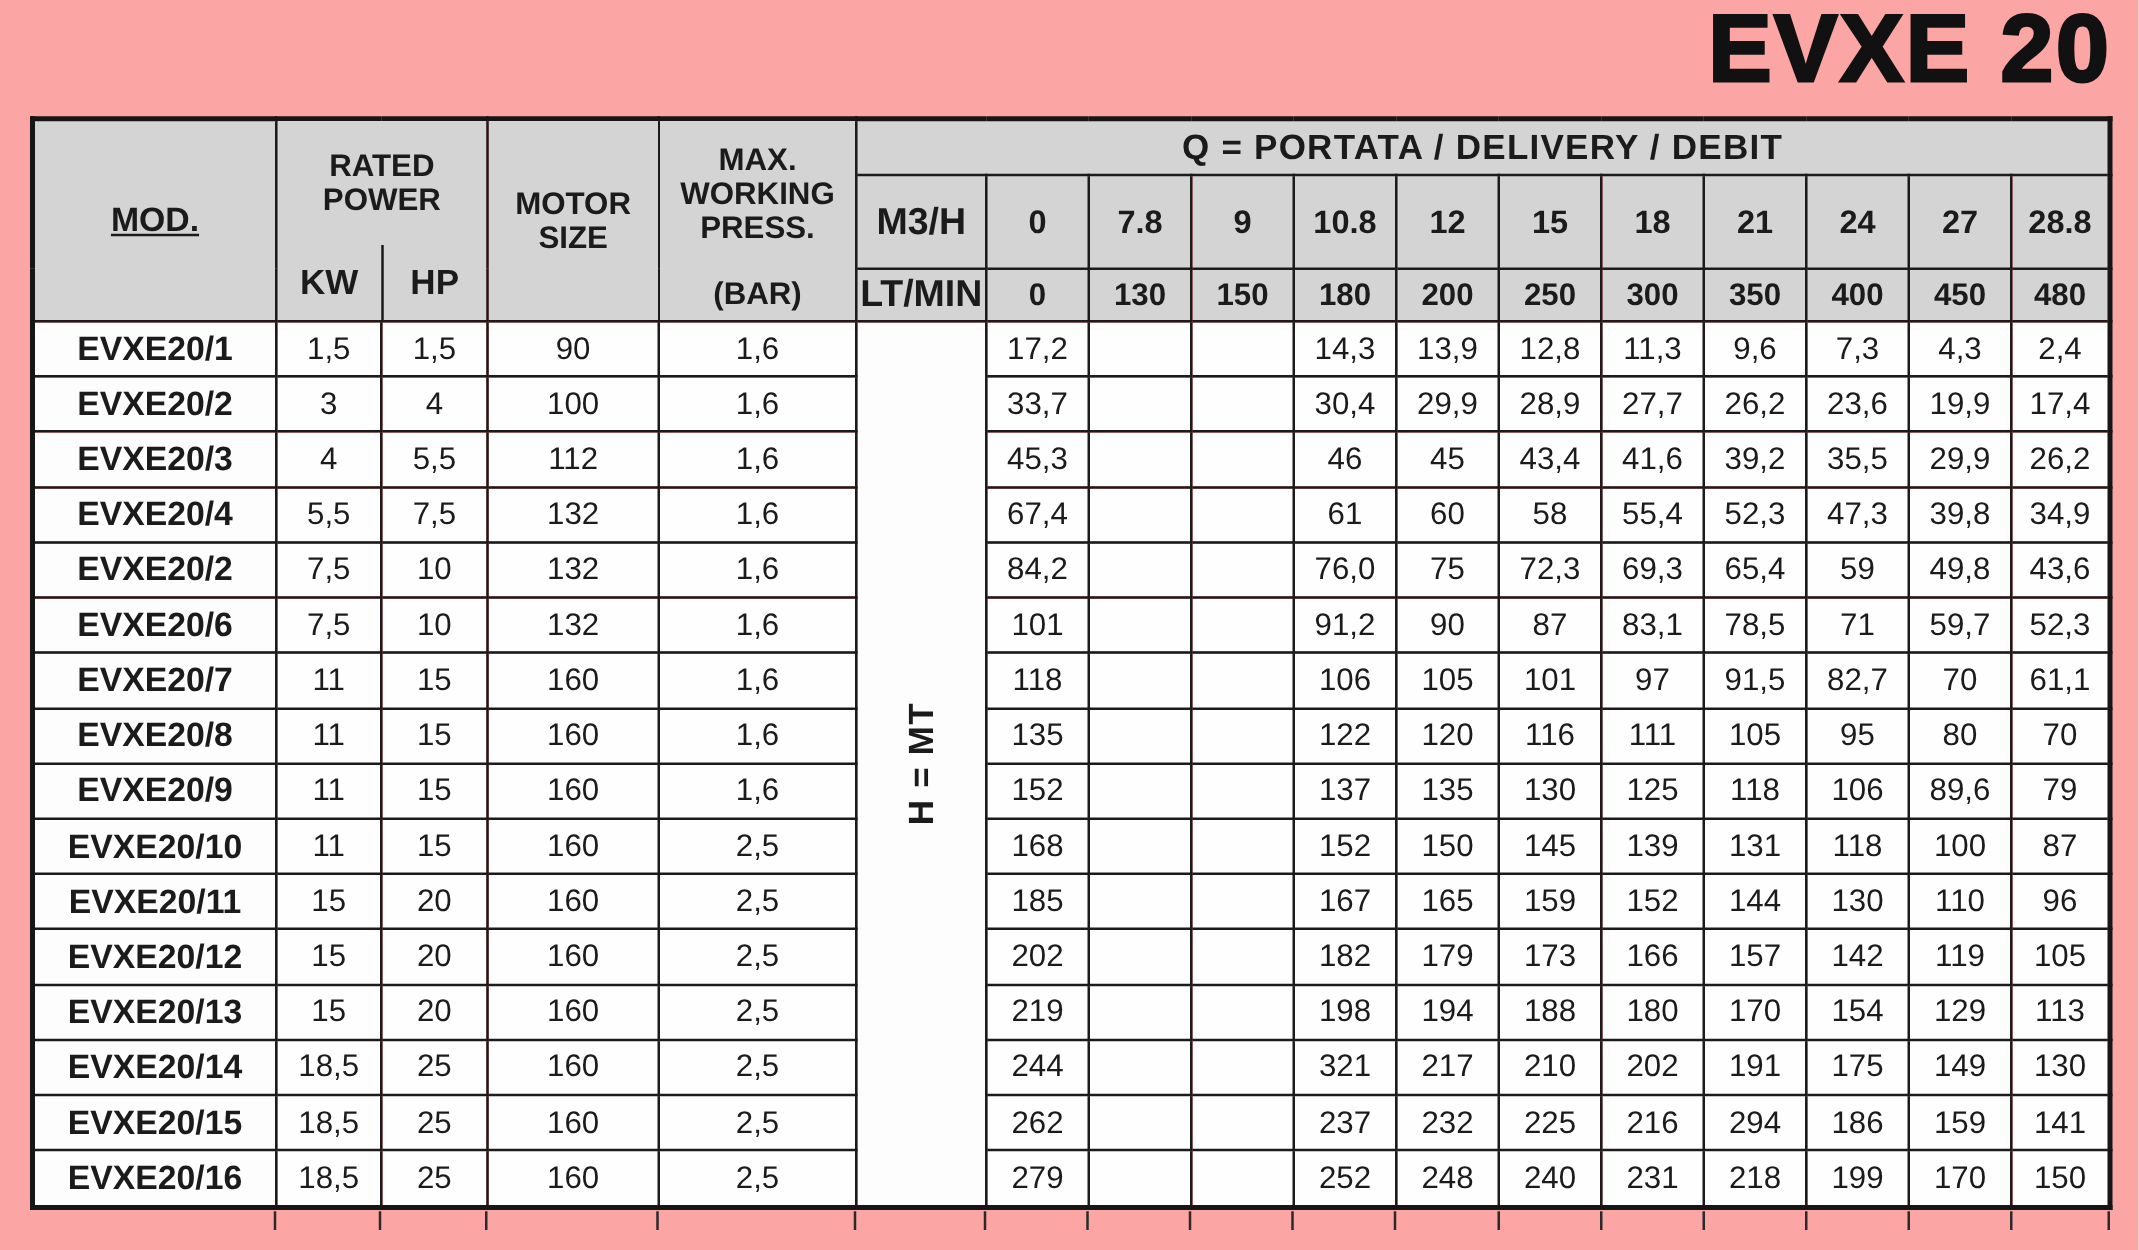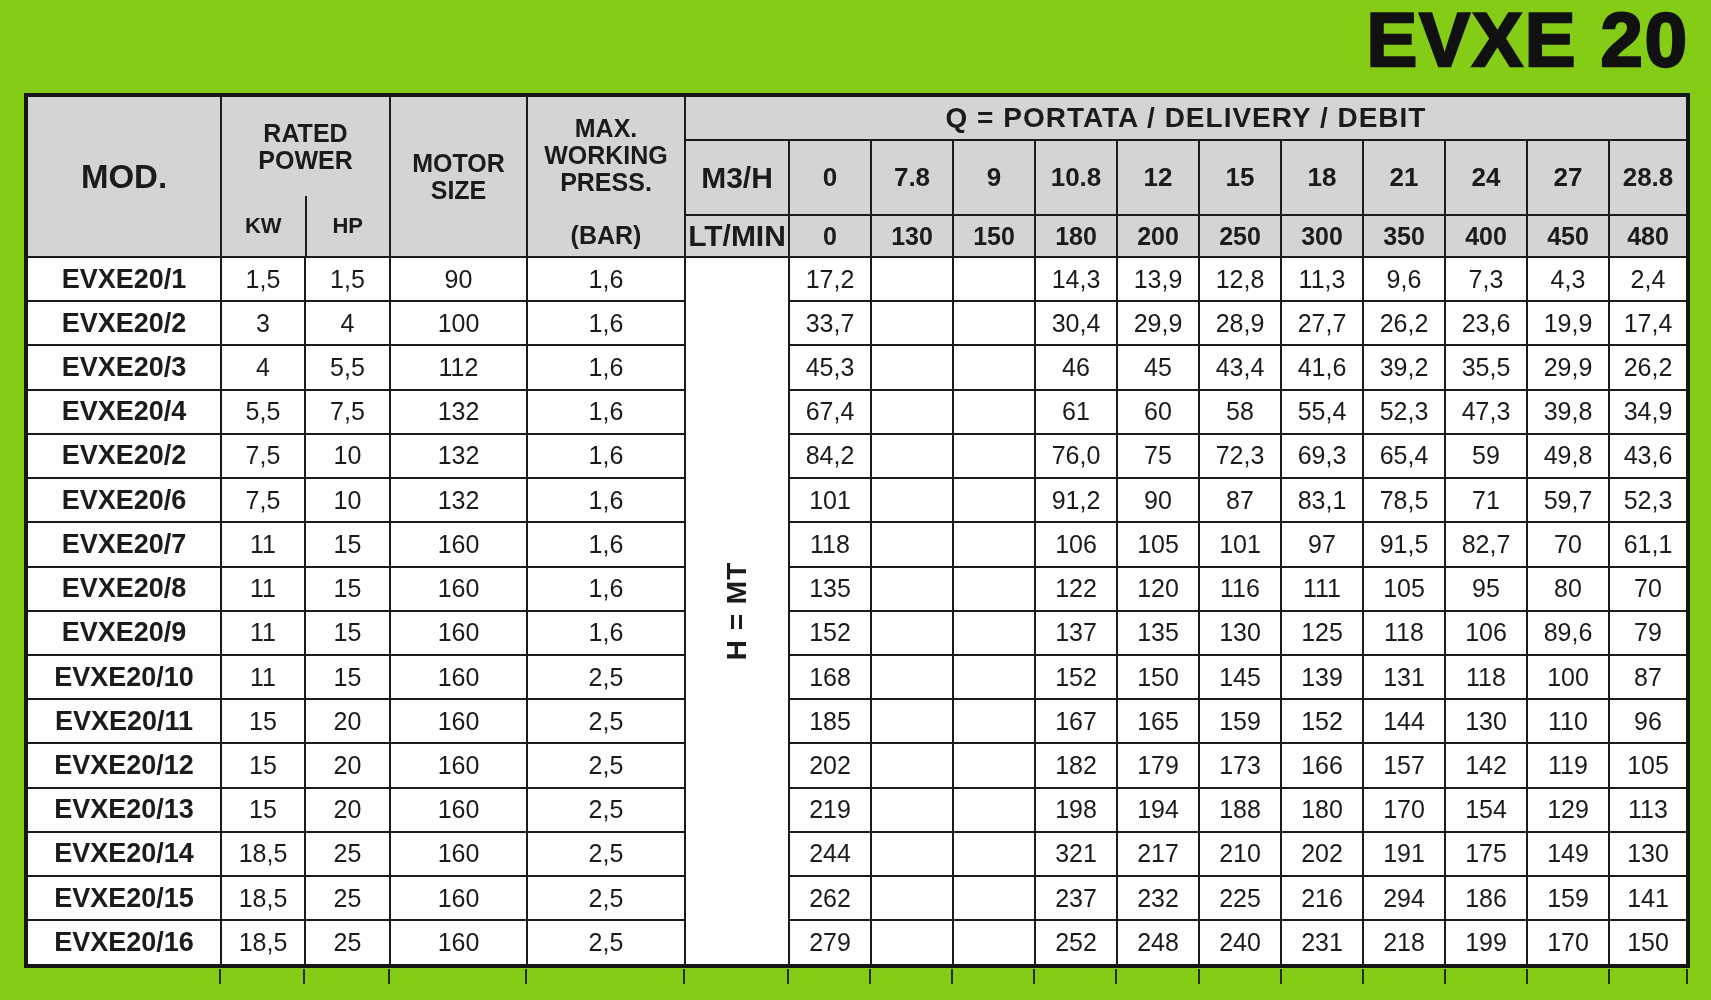--- a/index.html
+++ b/index.html
@@ -1,37 +1,37 @@
 <!DOCTYPE html>
 <html><head>
 <meta charset="utf-8">
 <style>
   html,body{margin:0;padding:0;background:#ffffff;}
-  .page{position:relative;width:1711px;height:1000px;background:#84cc16;overflow:hidden;
+  .page{position:relative;width:1711px;height:1000px;background:#fca5a5;overflow:hidden;
         font-family:"Liberation Sans","DejaVu Sans",sans-serif;color:#1b1b1b;}
   .title{position:absolute;top:-4px;right:22px;font-size:76px;font-weight:700;
          letter-spacing:2px;color:#111;-webkit-text-stroke:2.5px #111;white-space:nowrap;}
   .tblwrap{position:absolute;left:24px;top:93px;width:1666px;height:875px;}
   table.spec{border-collapse:collapse;table-layout:fixed;width:1666px;height:875px;
              border:4px solid #161616;}
   table.spec td,table.spec th{border:2px solid #1b1b1b;padding:0;margin:0;
              text-align:center;vertical-align:middle;overflow:hidden;}
   
   .hd{background:#d4d4d4;font-weight:700;}
   tr.r-q{height:45px;} tr.r-m3h{height:75px;} tr.r-lt{height:42px;}
   .q-title{font-size:28px;letter-spacing:1px;}
   .m3h-lbl,.lt-lbl{font-size:30px;}
   .m3h-val{font-size:26px;} .lt-val{font-size:25px;}
-  .mod-hd{font-size:33px;}
+  .mod-hd{font-size:27px;text-decoration:underline;}
   .hdcell{position:relative;}
   .inner{position:absolute;left:0;top:0;right:0;bottom:0;display:flex;flex-direction:column;justify-content:center;}
   .lblmain{flex:1;display:flex;align-items:center;justify-content:center;
            font-size:25px;font-weight:700;line-height:1.08;text-align:center;}
   .rp-sub{height:60px;display:flex;}
-  .rp-half{flex:1;display:flex;align-items:center;justify-content:center;font-size:22px;font-weight:700;}
+  .rp-half{flex:1;display:flex;align-items:center;justify-content:center;font-size:28px;font-weight:700;}
   .rp-half.left{border-right:2px solid #1b1b1b;}
   .bar-sub{height:42px;display:flex;align-items:center;justify-content:center;
            font-size:25px;font-weight:700;}
   
   td.mod{ text-align:left;padding-left:10px;font-weight:700;font-size:27px;background:#fdfdfd;}
   td.num{font-size:25px;background:#fefefe;}
   td.hval{font-size:25px;background:#fefefe;}
   td.hmt{background:#fdfdfd;}
   .vtext{display:inline-block;transform:rotate(-90deg);white-space:nowrap;
          font-size:28px;font-weight:700;letter-spacing:1px;}

